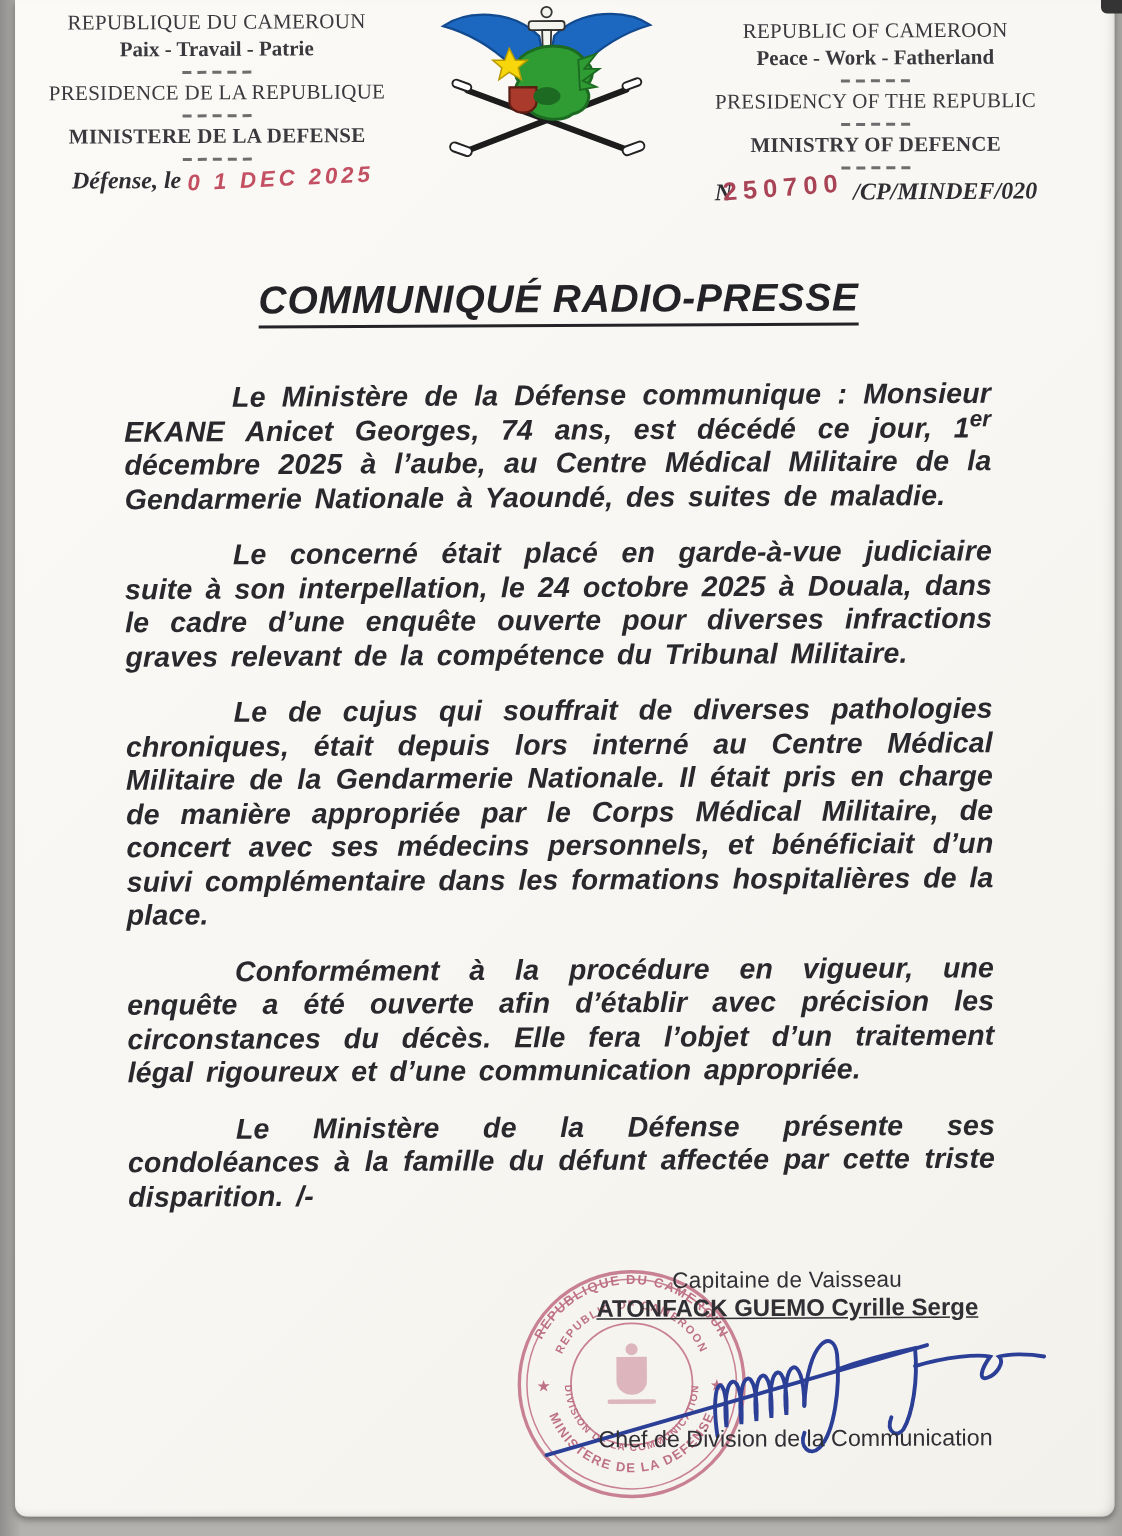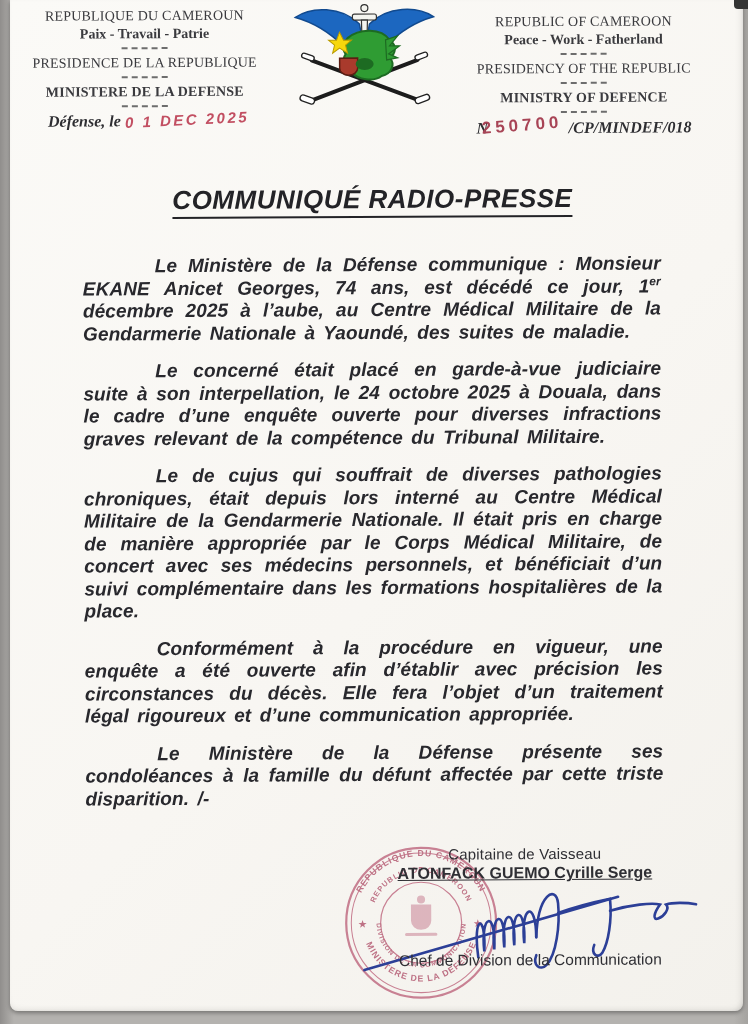--- a/index.html
+++ b/index.html
@@ -39,21 +39,21 @@
     display:inline-block;font-weight:700;font-style:italic;font-size:26px;letter-spacing:.5px;
     color:#232327;border-bottom:2.5px solid #232327;padding-bottom:1px;
   }
 
   
   .body-text{position:absolute;left:84px;right:86px;top:254px;color:#28282d;}
   .body-text p{
     margin:0 0 15px;font-weight:700;font-style:italic;font-size:19px;line-height:22.5px;
     text-align:justify;text-indent:72px;word-spacing:3px;letter-spacing:.1px;
   }
-  .body-text p sup{font-size:12px;line-height:0;}
+  .body-text p sup{font-size:15px;line-height:0;}
 
   
   .sig-block{position:absolute;left:368px;top:846px;width:310px;text-align:center;color:#2f2f34;}
   .sig-rank{font-size:15px;letter-spacing:.2px;position:relative;z-index:3;}
   .sig-name{font-size:16px;font-weight:700;text-decoration:underline;margin-top:2px;position:relative;z-index:3;}
   .sig-pos{position:absolute;left:0px;right:-10px;top:106px;font-size:15.5px;z-index:3;}
   .round-stamp{position:absolute;left:-30px;top:-4px;width:162px;height:162px;z-index:1;opacity:.9;}
   .signature-ink{position:absolute;left:-10px;top:24px;width:340px;height:110px;z-index:2;}
 </style>
 </head>
@@ -109,21 +109,21 @@
 
   <div class="hdr-right">
     <div class="hdr-line">REPUBLIC OF CAMEROON</div>
     <div class="hdr-motto">Peace - Work - Fatherland</div>
     <div class="divider"></div>
     <div class="hdr-line">PRESIDENCY OF THE REPUBLIC</div>
     <div class="divider"></div>
     <div class="hdr-bold">MINISTRY OF DEFENCE</div>
     <div class="divider"></div>
     <div class="ref-line">
-      <span>N</span><span class="ref-stamp">250700</span><span>/CP/MINDEF/018</span>
+      <span>N</span><span class="ref-stamp">250700</span><span>/CP/MINDEF/020</span>
     </div>
   </div>
 
   <div class="title">
     <span>COMMUNIQUÉ RADIO-PRESSE</span>
   </div>
 
   <div class="body-text">
     <p>Le Ministère de la Défense communique : Monsieur EKANE Anicet Georges, 74 ans, est décédé ce jour, 1<sup>er</sup> décembre 2025 à l’aube, au Centre Médical Militaire de la Gendarmerie Nationale à Yaoundé, des suites de maladie.</p>
     <p>Le concerné était placé en garde-à-vue judiciaire suite à son interpellation, le 24 octobre 2025 à Douala, dans le cadre d’une enquête ouverte pour diverses infractions graves relevant de la compétence du Tribunal Militaire.</p>

